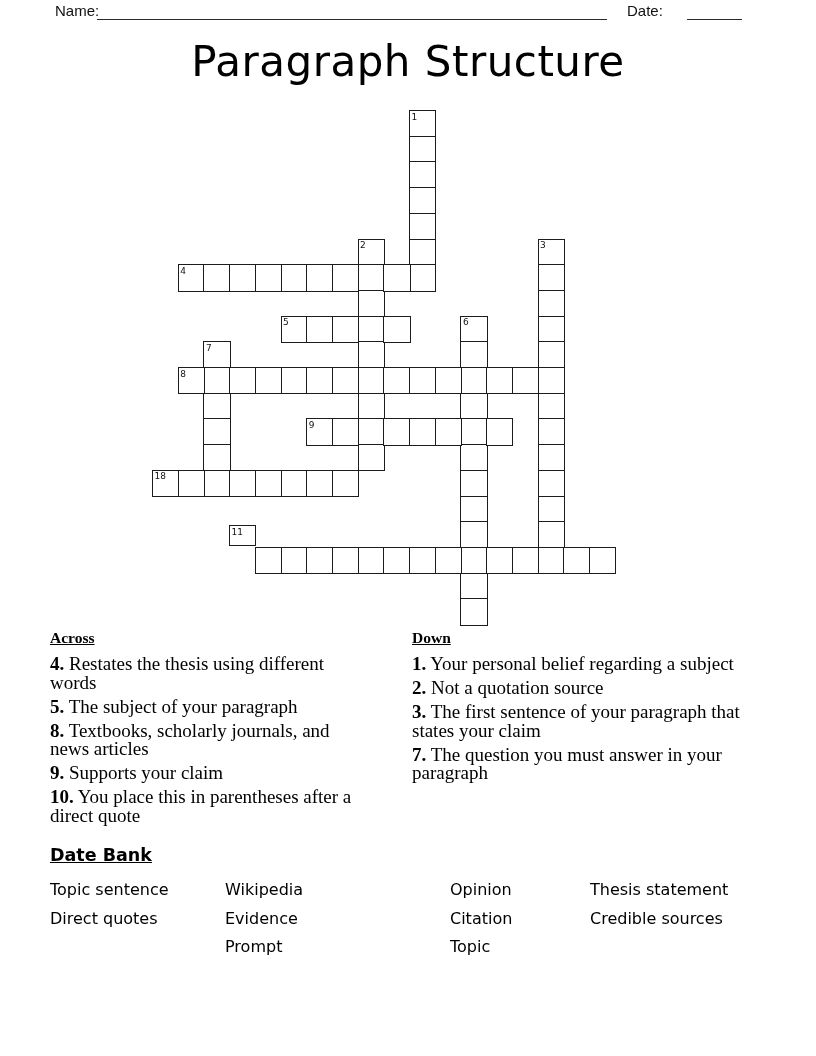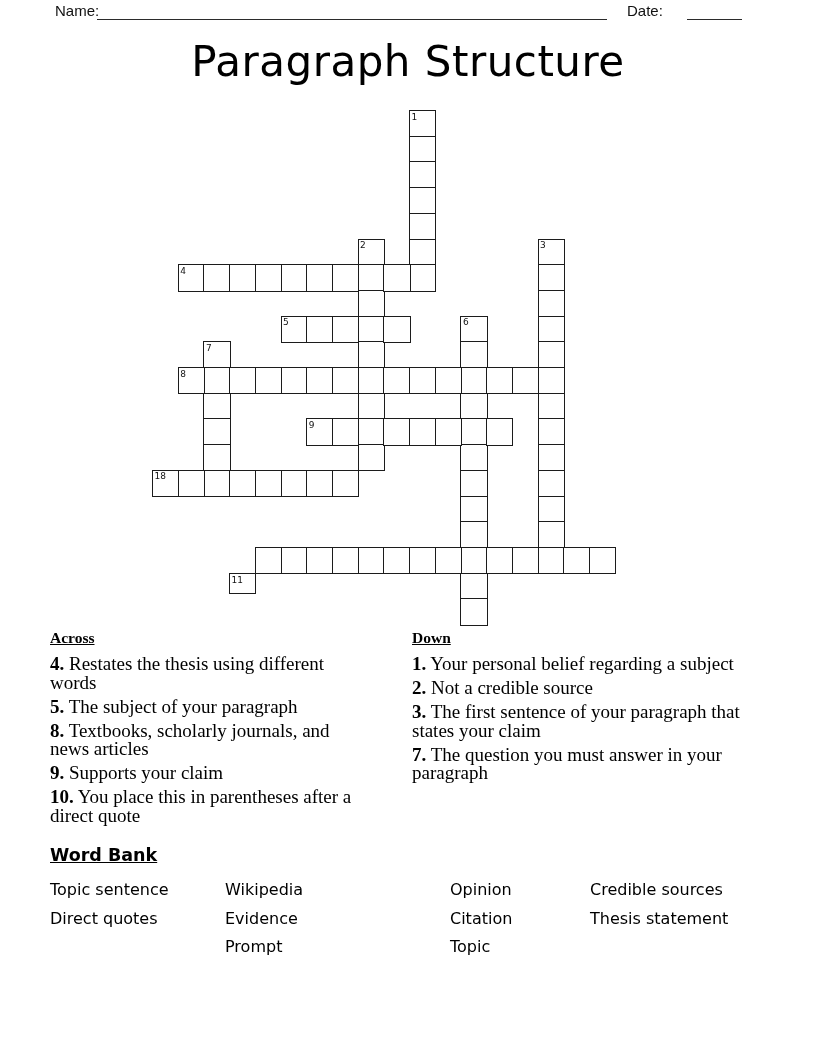--- a/index.html
+++ b/index.html
@@ -147,21 +147,21 @@
       <div class="cell" style="left: 334.1px; top: 308.4px; width: 27.4px; height: 27.4px;"></div>
       <div class="cell" style="left: 0px; top: 359.8px; width: 27.4px; height: 27.4px;">
         <span class="cellnum">18</span>
       </div>
       <div class="cell" style="left: 25.7px; top: 359.8px; width: 27.4px; height: 27.4px;"></div>
       <div class="cell" style="left: 77.1px; top: 359.8px; width: 27.4px; height: 27.4px;"></div>
       <div class="cell" style="left: 102.8px; top: 359.8px; width: 27.4px; height: 27.4px;"></div>
       <div class="cell" style="left: 128.5px; top: 359.8px; width: 27.4px; height: 27.4px;"></div>
       <div class="cell" style="left: 154.2px; top: 359.8px; width: 27.4px; height: 27.4px;"></div>
       <div class="cell" style="left: 179.9px; top: 359.8px; width: 27.4px; height: 27.4px;"></div>
-      <div class="cell" style="left: 77.1px; top: 463px; width: 27.4px; height: 21px;">
+      <div class="cell" style="left: 77.1px; top: 415px; width: 27.4px; height: 21px;">
         <span class="cellnum">11</span>
       </div>
       <div class="cell" style="left: 102.8px; top: 436.9px; width: 27.4px; height: 27.4px;"></div>
       <div class="cell" style="left: 128.5px; top: 436.9px; width: 27.4px; height: 27.4px;"></div>
       <div class="cell" style="left: 154.2px; top: 436.9px; width: 27.4px; height: 27.4px;"></div>
       <div class="cell" style="left: 179.9px; top: 436.9px; width: 27.4px; height: 27.4px;"></div>
       <div class="cell" style="left: 205.6px; top: 436.9px; width: 27.4px; height: 27.4px;"></div>
       <div class="cell" style="left: 231.3px; top: 436.9px; width: 27.4px; height: 27.4px;"></div>
       <div class="cell" style="left: 257px; top: 436.9px; width: 27.4px; height: 27.4px;"></div>
       <div class="cell" style="left: 282.7px; top: 436.9px; width: 27.4px; height: 27.4px;"></div>
@@ -179,43 +179,43 @@
         <div class="clue"><span class="clue-num">8.</span><span> Textbooks, scholarly journals, and news articles</span></div>
         <div class="clue"><span class="clue-num">9.</span><span> Supports your claim</span></div>
         <div class="clue"><span class="clue-num">10.</span><span> You place this in parentheses after a direct quote</span></div>
       </div>
   </div>
 
   <div class="clues-col" id="down-col">
     <div class="clues-heading">Down</div>
     <div id="down-list">
         <div class="clue"><span class="clue-num">1.</span><span> Your personal belief regarding a subject</span></div>
-        <div class="clue"><span class="clue-num">2.</span><span> Not a credible source</span></div>
+        <div class="clue"><span class="clue-num">2.</span><span> Not a quotation source</span></div>
         <div class="clue"><span class="clue-num">3.</span><span> The first sentence of your paragraph that states your claim</span></div>
         <div class="clue"><span class="clue-num">7.</span><span> The question you must answer in your paragraph</span></div>
       </div>
   </div>
 
   <div id="wordbank">
-    <div id="wb-heading">Word Bank</div>
+    <div id="wb-heading">Date Bank</div>
     <div id="wb-cols">
         <div class="wb-col" style="left: 0px;">
           <div class="wb-item">Topic sentence</div>
           <div class="wb-item">Direct quotes</div>
         </div>
         <div class="wb-col" style="left: 175px;">
           <div class="wb-item">Wikipedia</div>
           <div class="wb-item">Evidence</div>
           <div class="wb-item">Prompt</div>
         </div>
         <div class="wb-col" style="left: 360px; margin-left: 40px;">
           <div class="wb-item">Opinion</div>
           <div class="wb-item">Citation</div>
           <div class="wb-item">Topic</div>
         </div>
         <div class="wb-col" style="left: 540px;">
+          <div class="wb-item">Thesis statement</div>
           <div class="wb-item">Credible sources</div>
-          <div class="wb-item">Thesis statement</div>
         </div>
       </div>
   </div>
 
 </div>
 
 </body></html>

